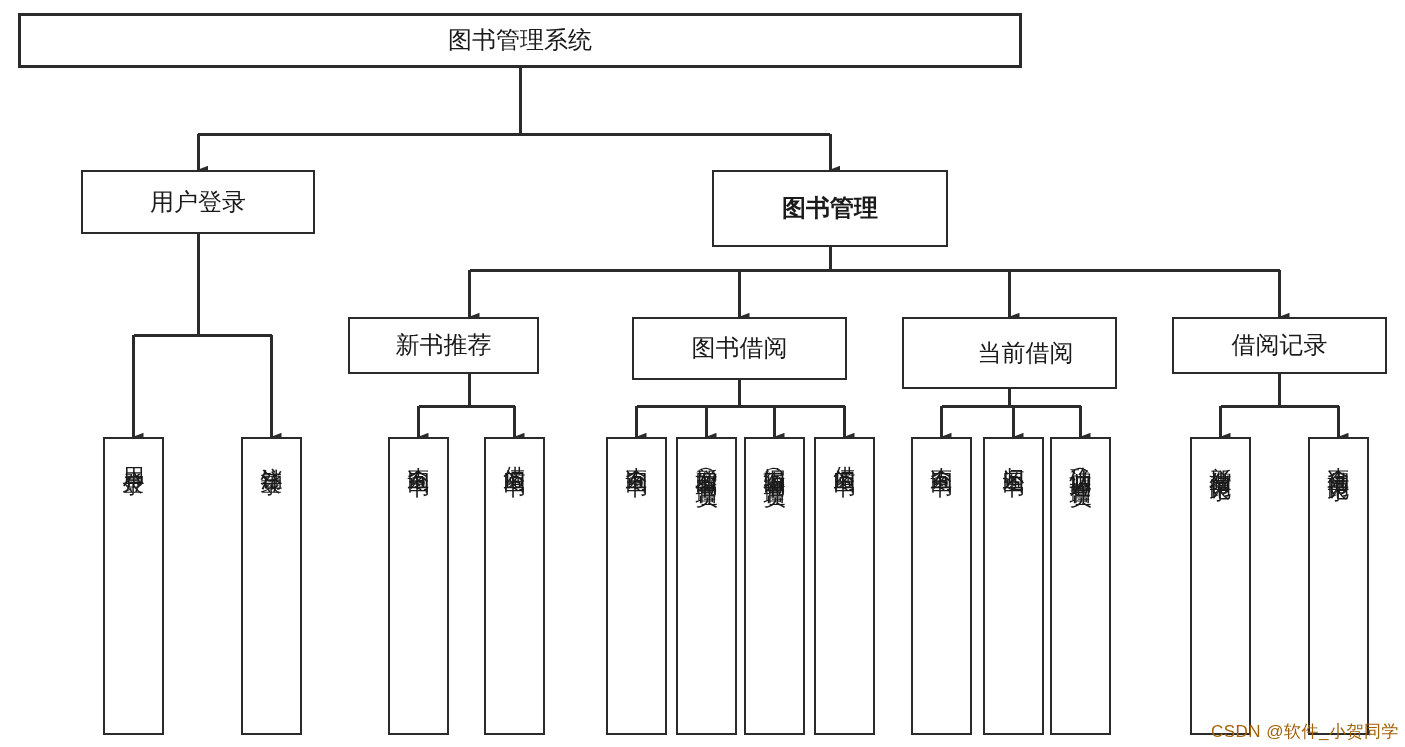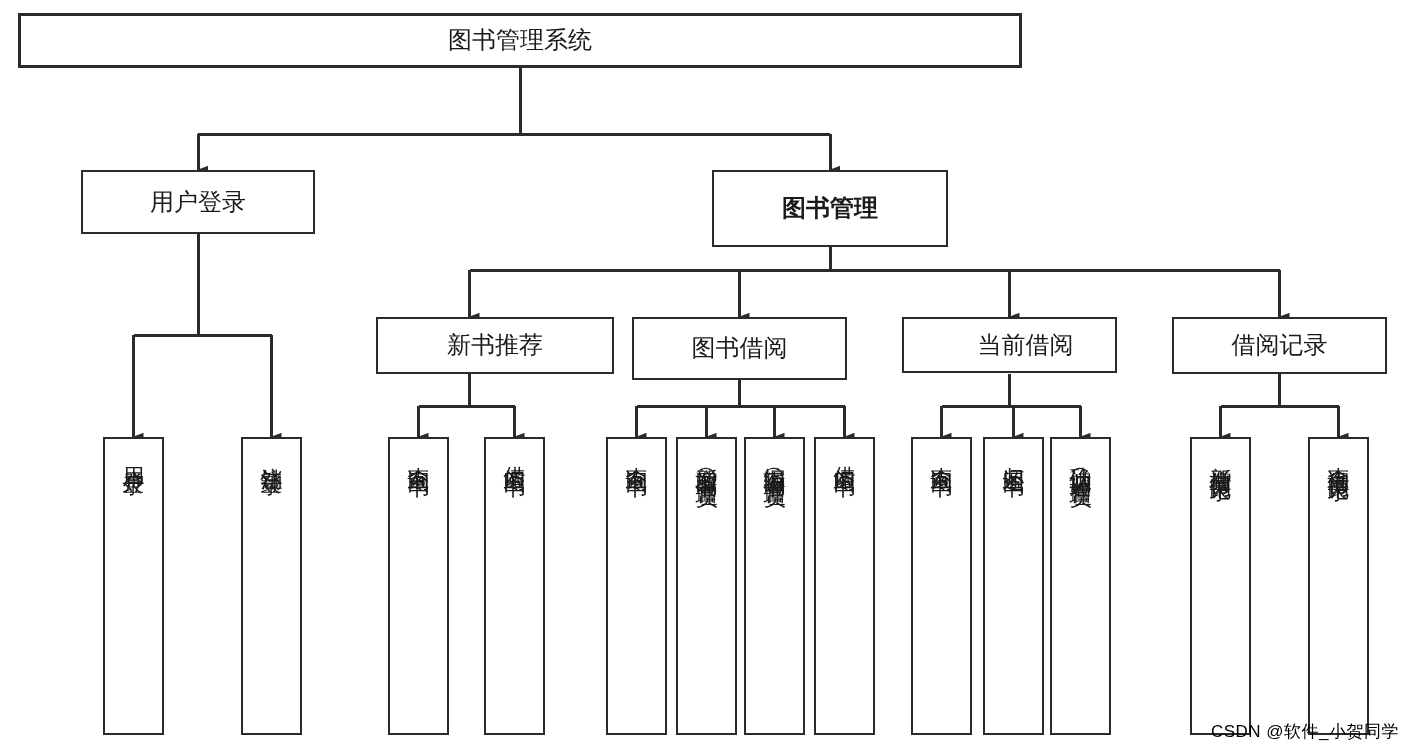--- a/index.html
+++ b/index.html
@@ -54,21 +54,21 @@
     text-orientation: upright;
     font-size: 22px;
     letter-spacing: 3px;
     line-height: 1;
   }
   .watermark {
     position: absolute;
     right: 6px;
     bottom: 4px;
     font-size: 17px;
-    color: #000000;
+    color: #a16207;
     letter-spacing: 0.5px;
     white-space: nowrap;
     pointer-events: none;
   }
 </style>
 </head>
 <body>
 
 <div id="canvas">
   <svg id="wires" viewBox="0 0 1405 747">
@@ -117,27 +117,27 @@
   <div id="node-layer">
       <div class="node level-0 horiz" style="left: 18px; top: 13px; width: 1004px; height: 55px;">
         <span class="node-label">图书管理系统</span>
       </div>
       <div class="node level-1 horiz" style="left: 81px; top: 170px; width: 234px; height: 64px;">
         <span class="node-label">用户登录</span>
       </div>
       <div class="node level-1 horiz" style="left: 712px; top: 170px; width: 236px; height: 77px; font-weight: bold;">
         <span class="node-label">图书管理</span>
       </div>
-      <div class="node level-2 horiz" style="left: 376px; top: 317px; width: 238px; height: 57px;">
+      <div class="node level-2 horiz" style="left: 348px; top: 317px; width: 191px; height: 57px;">
         <span class="node-label">新书推荐</span>
       </div>
       <div class="node level-2 horiz" style="left: 632px; top: 317px; width: 215px; height: 63px;">
         <span class="node-label">图书借阅</span>
       </div>
-      <div class="node level-2 horiz" style="left: 902px; top: 317px; width: 215px; height: 56px; padding-left: 32px;">
+      <div class="node level-2 horiz" style="left: 902px; top: 317px; width: 215px; height: 72px; padding-left: 32px;">
         <span class="node-label">当前借阅</span>
       </div>
       <div class="node level-2 horiz" style="left: 1172px; top: 317px; width: 215px; height: 57px;">
         <span class="node-label">借阅记录</span>
       </div>
       <div class="node level-3 vert" style="left: 103px; top: 437px; width: 61px; height: 298px;">
         <span class="node-label">用户登录</span>
       </div>
       <div class="node level-3 vert" style="left: 241px; top: 437px; width: 61px; height: 298px;">
         <span class="node-label">注销登录</span>

